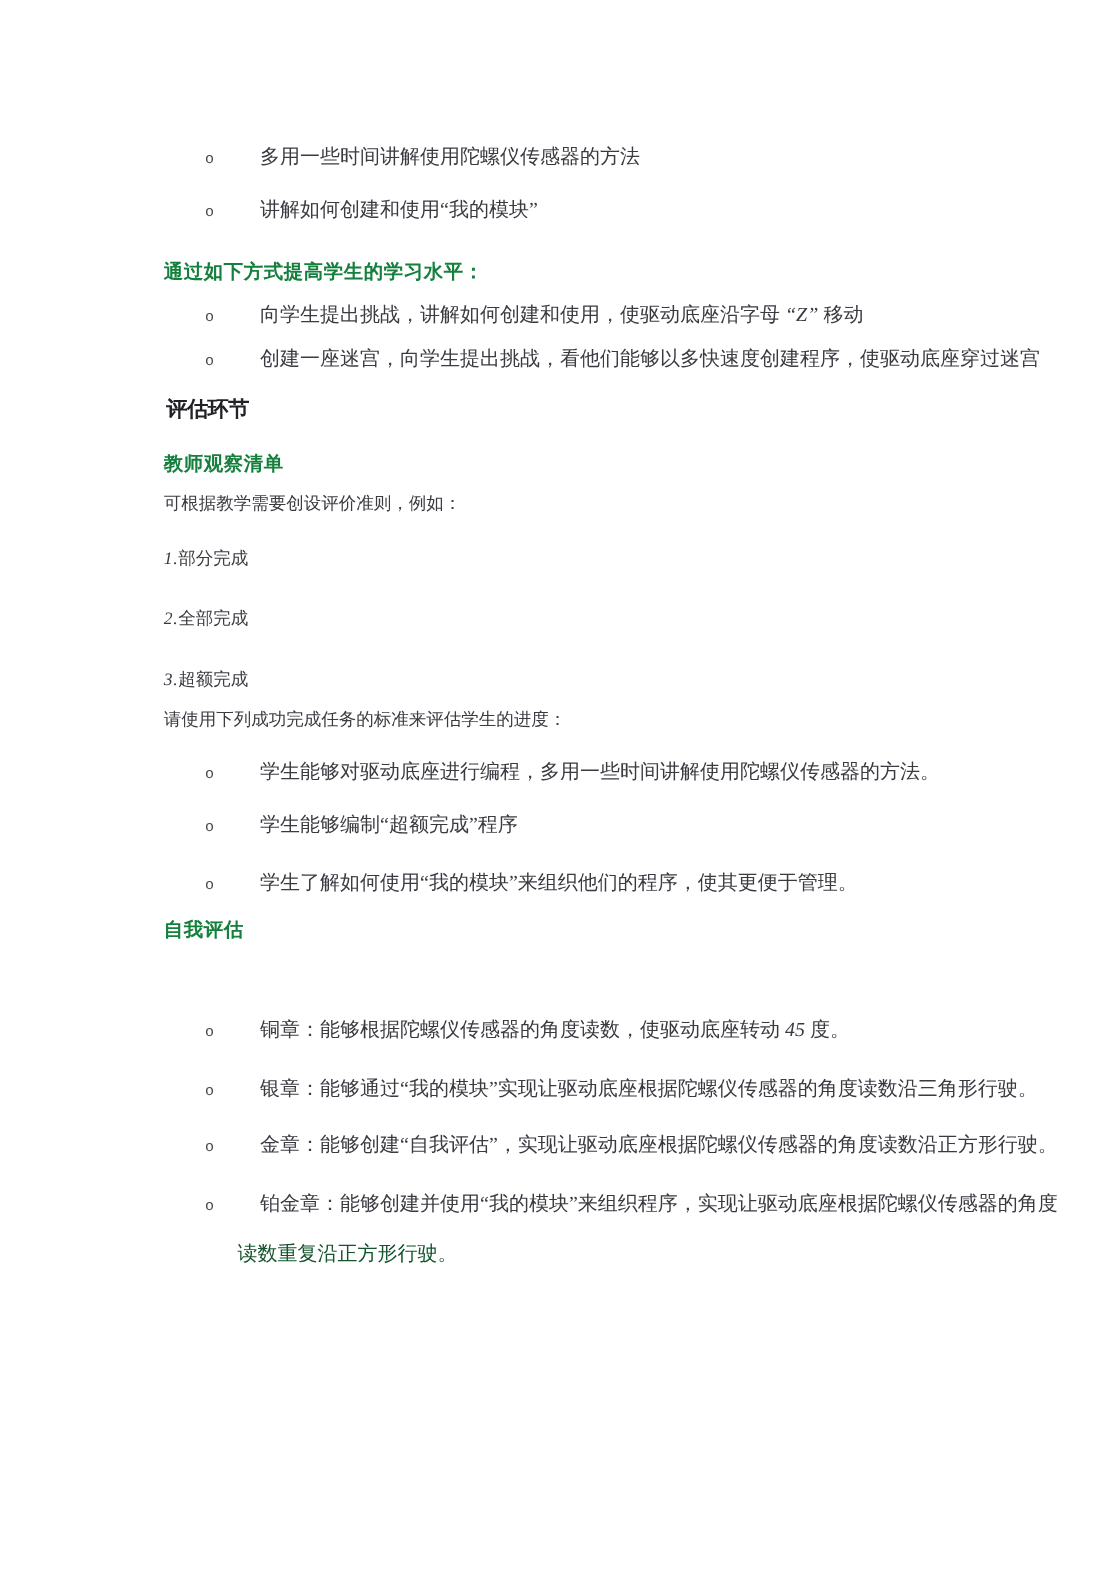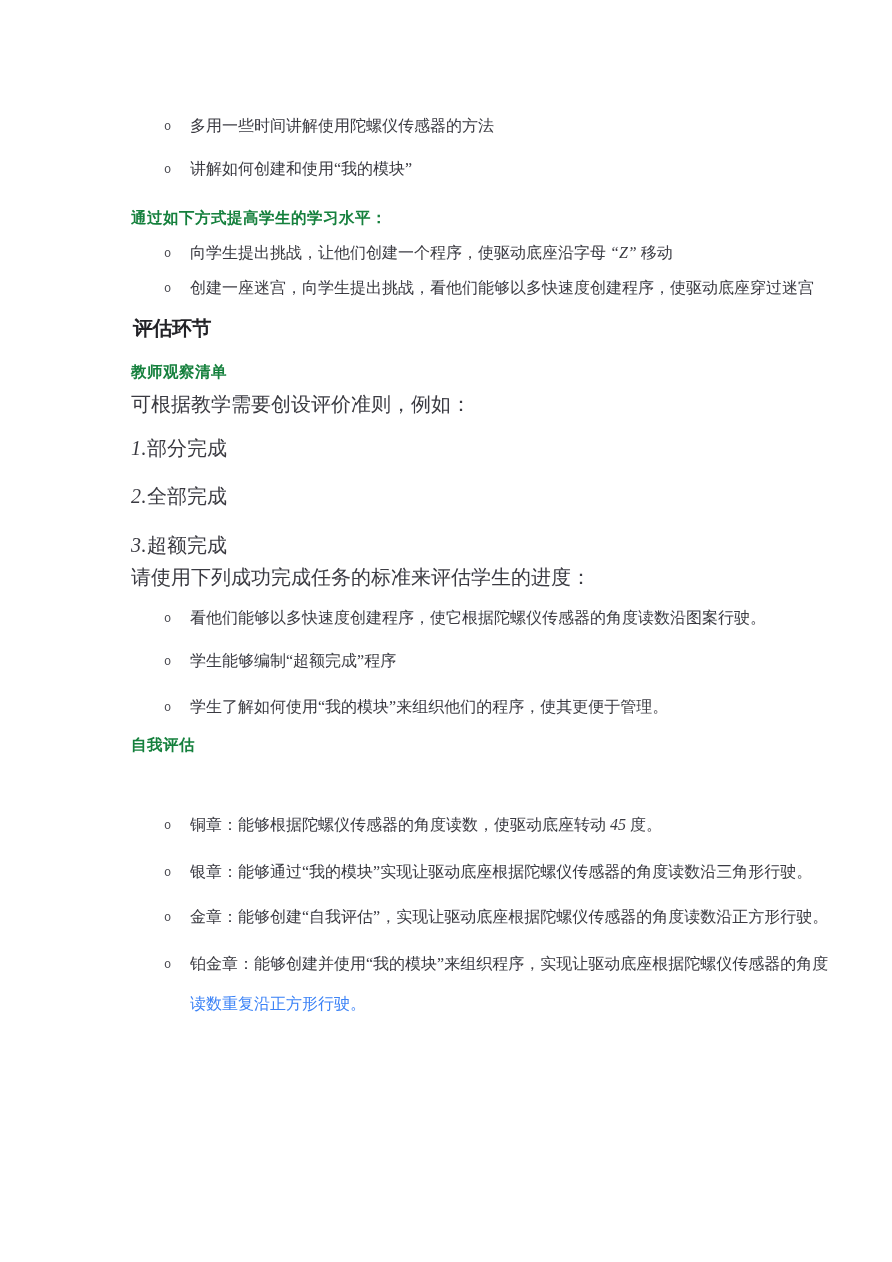--- a/index.html
+++ b/index.html
@@ -11,21 +11,21 @@
     width:892px; height:1262px;
     background:#ffffff;
     font-family:"Liberation Serif", serif;
     color:#3a3a41;
   }
 
   
   .para {
     position:absolute;
     left:131px;
-    font-size:20px;
+    font-size:14px;
     line-height:18px;
     white-space:pre;
     color:#3a3a41;
   }
 
   
   .h2 {
     position:absolute;
     left:131px;
     font-family:"Liberation Sans", sans-serif;
@@ -36,21 +36,21 @@
     white-space:pre;
     color:#15803d;
   }
 
   
   .h1 {
     position:absolute;
     left:133px;
     font-family:"Liberation Sans", sans-serif;
     font-weight:bold;
-    font-size:20px;
+    font-size:17px;
     line-height:22px;
     letter-spacing:-0.5px;
     white-space:pre;
     color:#222226;
   }
 
   
   .bullet {
     position:absolute;
     left:164px;
@@ -64,29 +64,30 @@
     font-size:12px;
     line-height:16px;
     padding-top:2px;
     color:#46464d;
   }
   .bt {
     font-size:16px;
     line-height:18px;
     white-space:pre;
     color:#3a3a41;
+    margin-left:18px;
   }
   
   .bt-cont {
     position:absolute;
     left:190px;
     font-size:16px;
     line-height:18px;
     white-space:pre;
-    color:#3b82f6;
+    color:#14532d;
   }
 
   .it {
     font-style:italic;
     font-family:"Liberation Serif", serif;
   }
   .num {
     font-style:italic;
     letter-spacing:0.5px;
   }
@@ -102,41 +103,41 @@
   </div>
   <div class="bullet" style="top:160px">
     <span class="mk">o</span>
     <span class="bt">讲解如何创建和使用“我的模块”</span>
   </div>
 
   <div class="h2" style="top:209px">通过如下方式提高学生的学习水平：</div>
 
   <div class="bullet" style="top:244px">
     <span class="mk">o</span>
-    <span class="bt"><span>向学生提出挑战，让他们创建一个程序，使驱动底座沿字母 </span><span class="it">“Z”</span><span> 移动</span></span>
+    <span class="bt"><span>向学生提出挑战，讲解如何创建和使用，使驱动底座沿字母 </span><span class="it">“Z”</span><span> 移动</span></span>
   </div>
   <div class="bullet" style="top:279px">
     <span class="mk">o</span>
     <span class="bt">创建一座迷宫，向学生提出挑战，看他们能够以多快速度创建程序，使驱动底座穿过迷宫</span>
   </div>
 
   <div class="h1" style="top:317px">评估环节</div>
 
   <div class="h2" style="top:363px">教师观察清单</div>
   <div class="para" style="top:395px">可根据教学需要创设评价准则，例如：</div>
 
   <div class="para" style="top:439px"><span class="num">1.</span><span>部分完成</span></div>
   <div class="para" style="top:487px"><span class="num">2.</span><span>全部完成</span></div>
   <div class="para" style="top:536px"><span class="num">3.</span><span>超额完成</span></div>
 
   <div class="para" style="top:568px">请使用下列成功完成任务的标准来评估学生的进度：</div>
 
   <div class="bullet" style="top:609px">
     <span class="mk">o</span>
-    <span class="bt">看他们能够以多快速度创建程序，使它根据陀螺仪传感器的角度读数沿图案行驶。</span>
+    <span class="bt">学生能够对驱动底座进行编程，多用一些时间讲解使用陀螺仪传感器的方法。</span>
   </div>
   <div class="bullet" style="top:652px">
     <span class="mk">o</span>
     <span class="bt">学生能够编制“超额完成”程序</span>
   </div>
   <div class="bullet" style="top:698px">
     <span class="mk">o</span>
     <span class="bt">学生了解如何使用“我的模块”来组织他们的程序，使其更便于管理。</span>
   </div>
 

